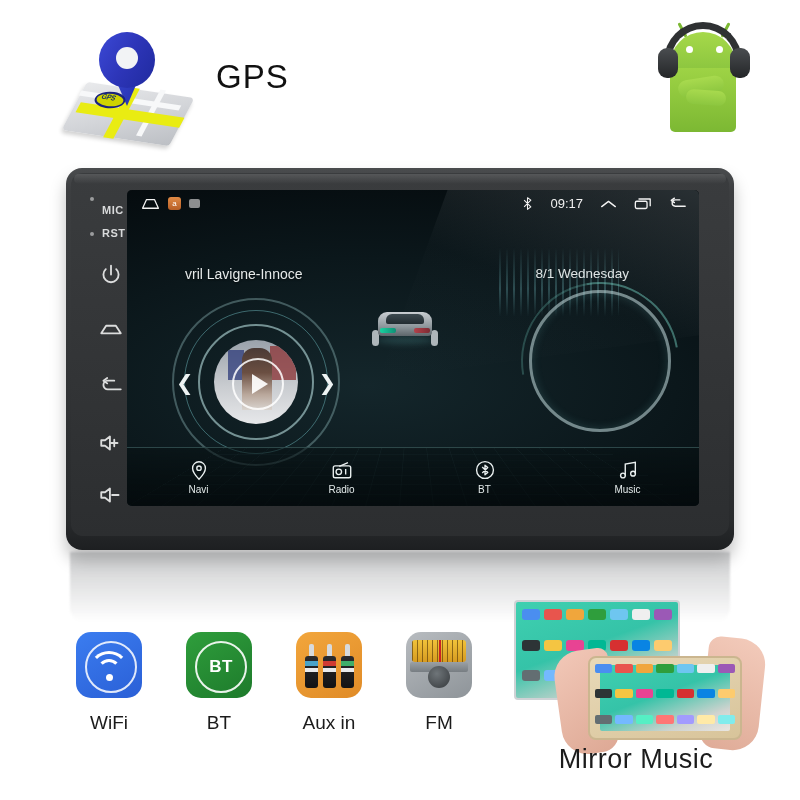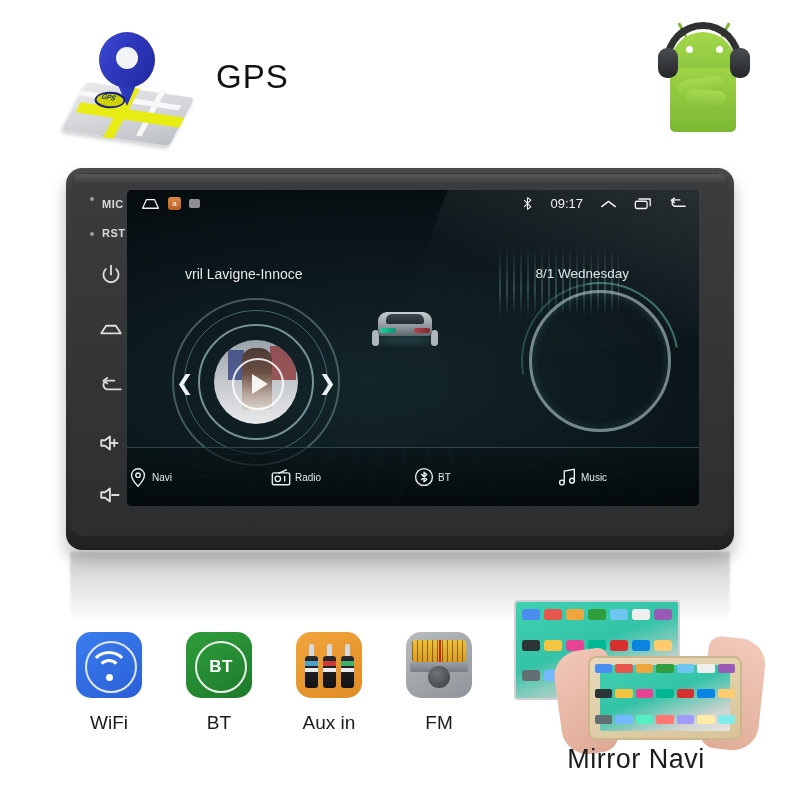--- a/index.html
+++ b/index.html
@@ -149,21 +149,21 @@
   .hand{position:absolute;background:#eef5f5;transform-origin:left center;border-radius:1px;}
   .clk-label{position:absolute;left:50%;top:60%;transform:translateX(-50%);
     font-size:8px;color:#b9c6c6;letter-spacing:.5px;}
   .clock-arc{position:absolute;inset:-8px;border-radius:50%;border:2px solid transparent;
     border-top-color:rgba(120,215,200,.45);border-left-color:rgba(120,215,200,.25);
     transform:rotate(35deg);}
 
   .dock{position:absolute;left:0;bottom:0;width:100%;height:58px;
     background:linear-gradient(180deg,rgba(8,18,20,.55),rgba(4,10,12,.9));
     border-top:1px solid rgba(140,210,210,.30);display:flex;align-items:center;}
-  .dockitem{flex:1;display:flex;align-items:center;gap:3px;color:#eaf0f0;}
+  .dockitem{flex:1;display:flex;flex-direction:column;align-items:center;gap:3px;color:#eaf0f0;}
   .dockicon{width:22px;height:22px;display:block;}
   .docklabel{font-size:10px;color:#e3eaea;}
 
   
   .badges{position:absolute;left:76px;top:632px;width:420px;height:126px;}
   .badge{position:absolute;width:66px;height:66px;border-radius:15px;}
   .badge-cap{position:absolute;width:110px;text-align:center;top:80px;font-size:19px;color:#1b1b1b;}
   .b-wifi{background:linear-gradient(150deg,#3b7df0 0%,#2a5fd6 100%);left:0;}
   .b-bt{background:linear-gradient(150deg,#2f9e3c 0%,#1d7a2b 100%);left:110px;}
   .b-aux{background:linear-gradient(150deg,#f2a63c 0%,#e08b27 100%);left:220px;}
@@ -254,21 +254,21 @@
     </div>
   </div>
 
   <div class="unit">
     <div class="unit-shell"></div>
     <div class="unit-inner"></div>
     <div class="unit-gloss"></div>
 
     <div class="keycol">
       <div class="keydot" style="left:2px;top:7px;"></div>
-      <div class="keylabel" style="left:14px;top:8px;text-align:right;">MIC</div>
+      <div class="keylabel" style="left:14px;top:14px;text-align:right;">MIC</div>
 
       <div class="keydot" style="left:2px;top:42px;"></div>
       <div class="keylabel" style="left:14px;top:37px;">RST</div>
 
       <svg class="keyicon" style="top:72px;" viewBox="0 0 24 24" fill="none" stroke="currentColor" stroke-width="1.7" stroke-linecap="round">
         <path d="M12 3.5v8"></path>
           <path d="M7.2 6.6a7 7 0 1 0 9.6 0"></path>
       </svg>
       <svg class="keyicon" style="top:126px;" viewBox="0 0 24 24" fill="none" stroke="currentColor" stroke-width="1.7" stroke-linejoin="round">
         <path d="M3 16h18l-4.5-7h-9L3 16z"></path>
@@ -487,16 +487,16 @@
             <div class="mini sm" style="background: rgb(99, 110, 114);"></div>
             <div class="mini sm" style="background: rgb(116, 185, 255);"></div>
             <div class="mini sm" style="background: rgb(85, 239, 196);"></div>
             <div class="mini sm" style="background: rgb(255, 118, 117);"></div>
             <div class="mini sm" style="background: rgb(162, 155, 254);"></div>
             <div class="mini sm" style="background: rgb(255, 234, 167);"></div>
             <div class="mini sm" style="background: rgb(129, 236, 236);"></div>
           </div>
         </div>
     </div>
-    <div class="ml-caption">Mirror Navi</div>
+    <div class="ml-caption">Mirror Music</div>
   </div>
 
 </div>
 
 </body></html>

